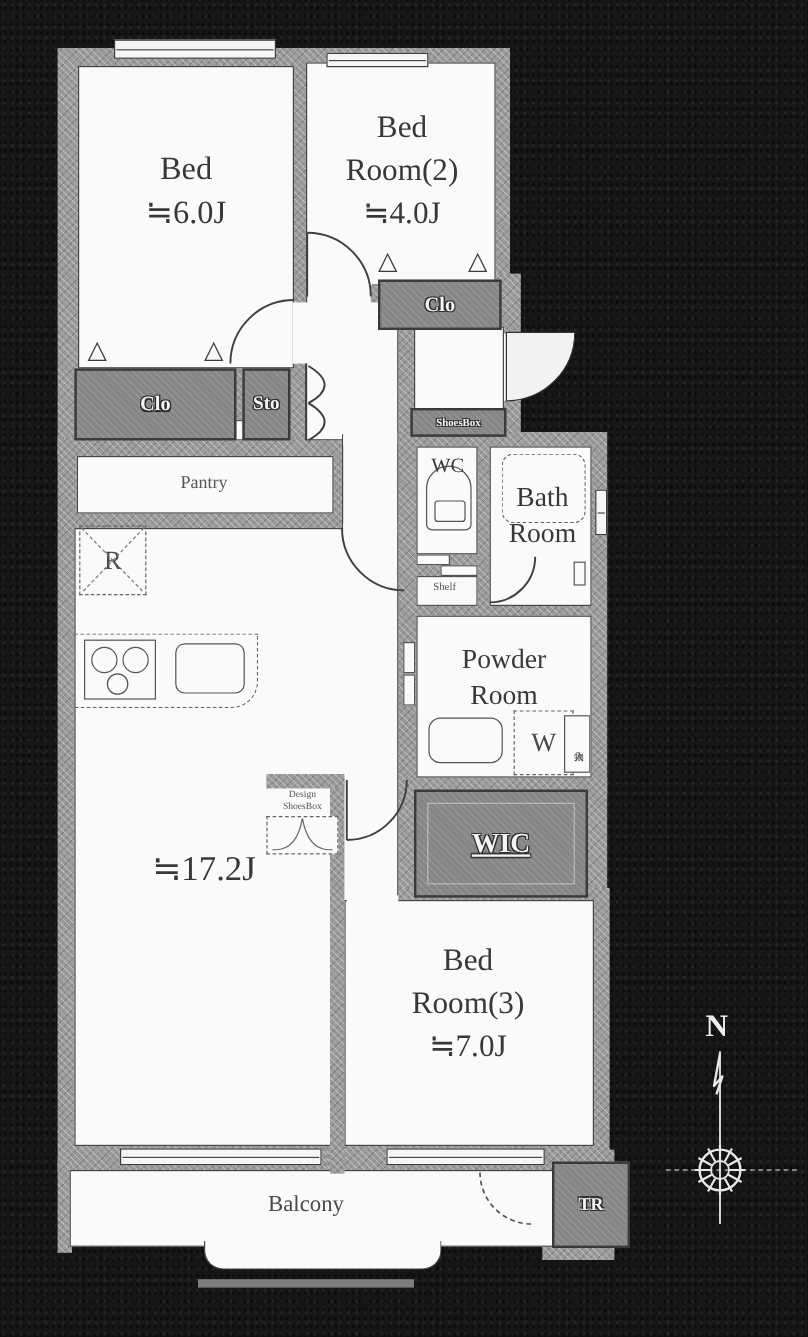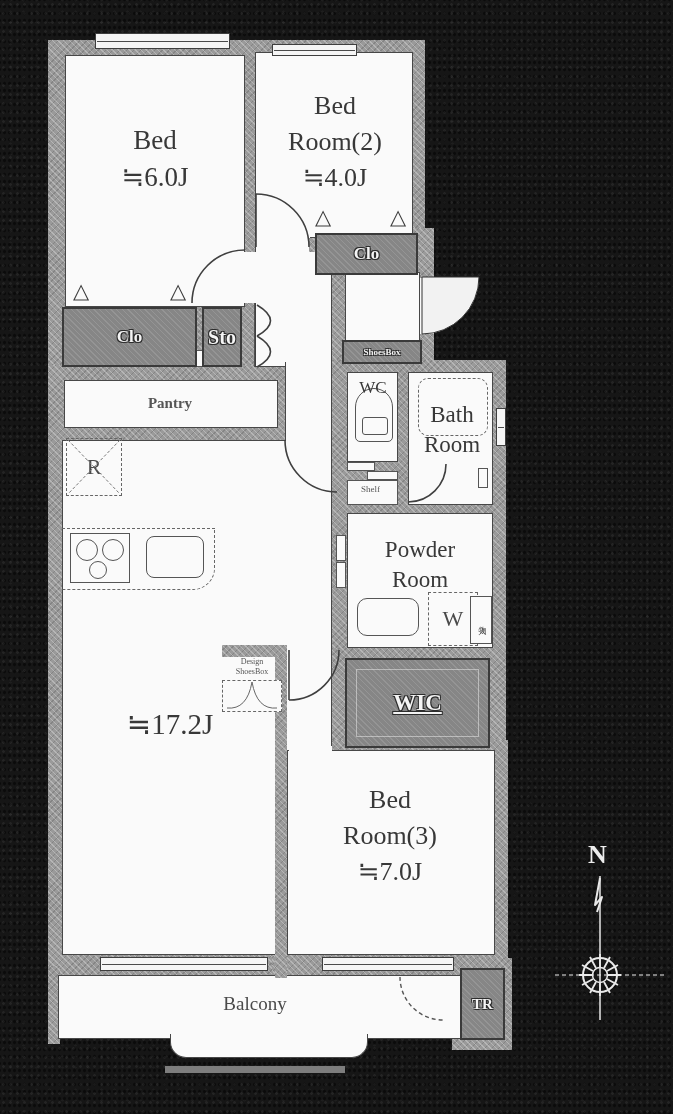--- a/index.html
+++ b/index.html
@@ -91,33 +91,33 @@
   <div class="minibox" style="left:367px;top:471px;width:31px;height:9px;"></div>
   <div class="minibox" style="left:336px;top:535px;width:10px;height:26px;"></div>
   <div class="minibox" style="left:336px;top:562px;width:10px;height:26px;"></div>
   <div class="minibox" style="left:190px;top:350px;width:14px;height:17px;"></div>
   <div class="minibox" style="left:347px;top:480px;width:51px;height:25px;z-index:4;"></div>
 
   <div class="dark" style="left:62px;top:307px;width:135px;height:60px;">
     <span class="out" style="position:static;font-size:17px;">Clo</span>
   </div>
   <div class="dark" style="left:202px;top:307px;width:40px;height:60px;">
-    <span class="out" style="position:static;font-size:20px;">Sto</span>
+    <span class="out" style="position:static;font-size:16px;">Sto</span>
   </div>
   <div class="dark" style="left:315px;top:233px;width:103px;height:42px;">
     <span class="out" style="position:static;font-size:17px;">Clo</span>
   </div>
   <div class="dark" style="left:342px;top:340px;width:80px;height:24px;">
     <span class="out" style="position:static;font-size:9px;">ShoesBox</span>
   </div>
   <div class="dark" style="left:345px;top:658px;width:145px;height:90px;">
     <div class="inner"></div>
     <span class="out" style="position:static;font-size:23px;text-decoration:underline;">WIC</span>
   </div>
-  <div class="dark" style="left:460px;top:968px;width:45px;height:72px;">
+  <div class="dark" style="left:460px;top:968px;width:65px;height:72px;">
     <span class="out" style="position:static;font-size:15px;">TR</span>
   </div>
 
   <div class="dashedfix" style="left:62px;top:528px;width:153px;height:62px;border-left:none;border-radius:0 0 22px 0;"></div>
   <div class="fix" style="left:70px;top:533px;width:60px;height:50px;">
     <span class="circle" style="left:5px;top:5px;width:20px;height:20px;"></span>
     <span class="circle" style="left:31px;top:5px;width:20px;height:20px;"></span>
     <span class="circle" style="left:18px;top:27px;width:16px;height:16px;"></span>
   </div>
   <div class="fix" style="left:146px;top:536px;width:58px;height:42px;border-radius:8px;"></div>
@@ -168,21 +168,21 @@
   </div>
   <div class="lbl" style="left:352px;top:377px;width:42px;font-size:17px;">WC</div>
   <div class="lbl" style="left:413px;top:400px;width:78px;font-size:23px;line-height:30px;">
     <div>Bath</div>
     <div>Room</div>
   </div>
   <div class="lbl" style="left:352px;top:535px;width:136px;font-size:23px;line-height:30px;">
     <div>Powder</div>
     <div>Room</div>
   </div>
-  <div class="lbl" style="left:120px;top:394px;width:100px;font-size:15px;color:#555;font-weight:bold;">Pantry</div>
+  <div class="lbl" style="left:120px;top:394px;width:100px;font-size:15px;color:#555;">Pantry</div>
   <div class="lbl" style="left:348px;top:484px;width:45px;font-size:9px;color:#555;">Shelf</div>
   <div class="lbl" style="left:190px;top:992px;width:130px;font-size:19px;color:#4a4a4a;">Balcony</div>
 
   <svg id="overlay" width="673" height="1114" viewBox="0 0 673 1114">
     <g stroke="#3f3f3f" stroke-width="1.6" fill="none">
       <path d="M192,303 A53,53 0 0 1 245,250"></path>
       <path d="M256,194 L256,247"></path>
       <path d="M256,194 A53,53 0 0 1 309,247"></path>
       <path d="M255,303 L255,367"></path>
       <path d="M257,305 Q284,321 257,336 M257,336 Q284,352 257,367"></path>

